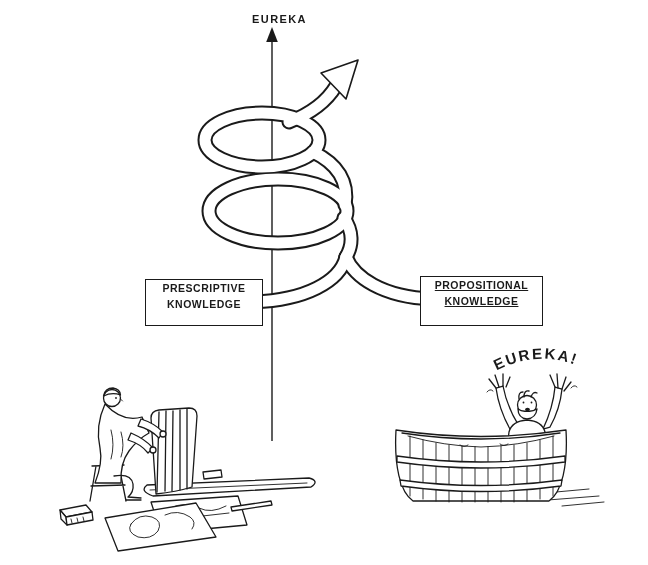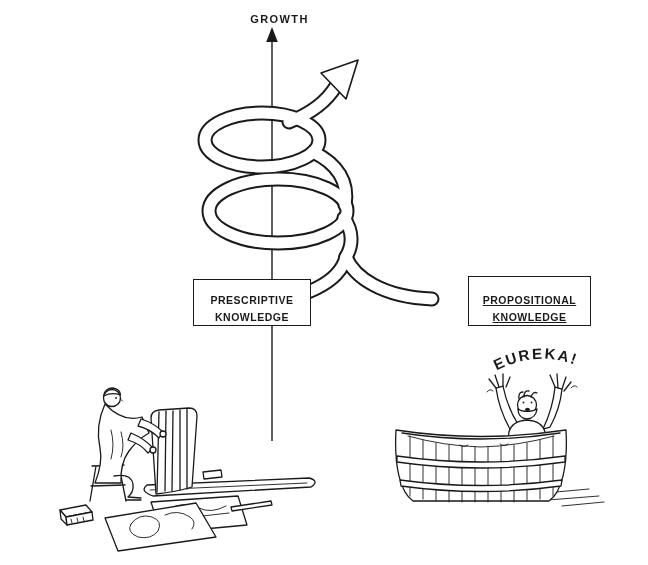--- a/index.html
+++ b/index.html
@@ -7,22 +7,22 @@
     position:relative;width:648px;height:565px;background:#ffffff;
     overflow:hidden;font-family:"Liberation Sans",sans-serif;color:#1a1a1a;
   }
   .stage svg{position:absolute;left:0;top:0;}
   .growth-label{
     position:absolute;top:13px;left:232px;width:95px;text-align:center;
     font-size:11px;font-weight:700;letter-spacing:1.4px;color:#1a1a1a;
   }
   .kbox{
     position:absolute;background:#ffffff;border:1.5px solid #1a1a1a;
-    display:flex;align-items:flex-end;justify-content:center;text-align:center;
-    font-size:10.5px;font-weight:700;line-height:1.55;letter-spacing:0.5px;color:#1a1a1a;margin-left:48px;
+    display:flex;align-items:flex-start;justify-content:center;text-align:center;
+    font-size:10.5px;font-weight:700;line-height:1.55;letter-spacing:0.5px;color:#1a1a1a;
   }
   .kbox.left{left:145px;top:279px;width:116px;height:45px;}
   .kbox.right{left:420px;top:276px;width:121px;height:48px;text-decoration:underline;}
   .kbox span{display:block;padding:0 8px;}
   .ink{stroke:#1a1a1a;fill:none;stroke-width:1.3;stroke-linecap:round;stroke-linejoin:round;}
   .inkfill{stroke:#1a1a1a;fill:#ffffff;stroke-width:1.3;stroke-linejoin:round;}
   .thin{stroke:#1a1a1a;fill:none;stroke-width:0.9;stroke-linecap:round;}
   .tube-outer ellipse,.tube-outer path{stroke:#1a1a1a;stroke-width:15;fill:none;stroke-linecap:round;}
   .tube-inner ellipse,.tube-inner path{stroke:#ffffff;stroke-width:11;fill:none;stroke-linecap:round;}
   .eureka{font-family:"Liberation Sans",sans-serif;font-size:15px;font-weight:700;letter-spacing:2px;fill:#1a1a1a;}
@@ -126,21 +126,21 @@
       <path class="inkfill" d="M 397 456 Q 481 468 565 456 L 565 462 Q 481 474 397 462 Z"></path>
       <path class="inkfill" d="M 400 480 Q 481 491 562 480 L 561 486 Q 481 497 401 486 Z"></path>
 
       <path id="eureka-arc" d="M 476 384 Q 536 338 598 376" fill="none"></path>
       <text class="eureka" text-anchor="middle">
         <textPath href="#eureka-arc" startOffset="50%">EUREKA!</textPath>
       </text>
     </g>
   </svg>
 
-  <div class="growth-label">GROWTH</div>
+  <div class="growth-label">EUREKA</div>
 
   <div class="kbox left">
     <span>PRESCRIPTIVE KNOWLEDGE</span>
   </div>
   <div class="kbox right">
     <span>PROPOSITIONAL KNOWLEDGE</span>
   </div>
 
 </div>
 

